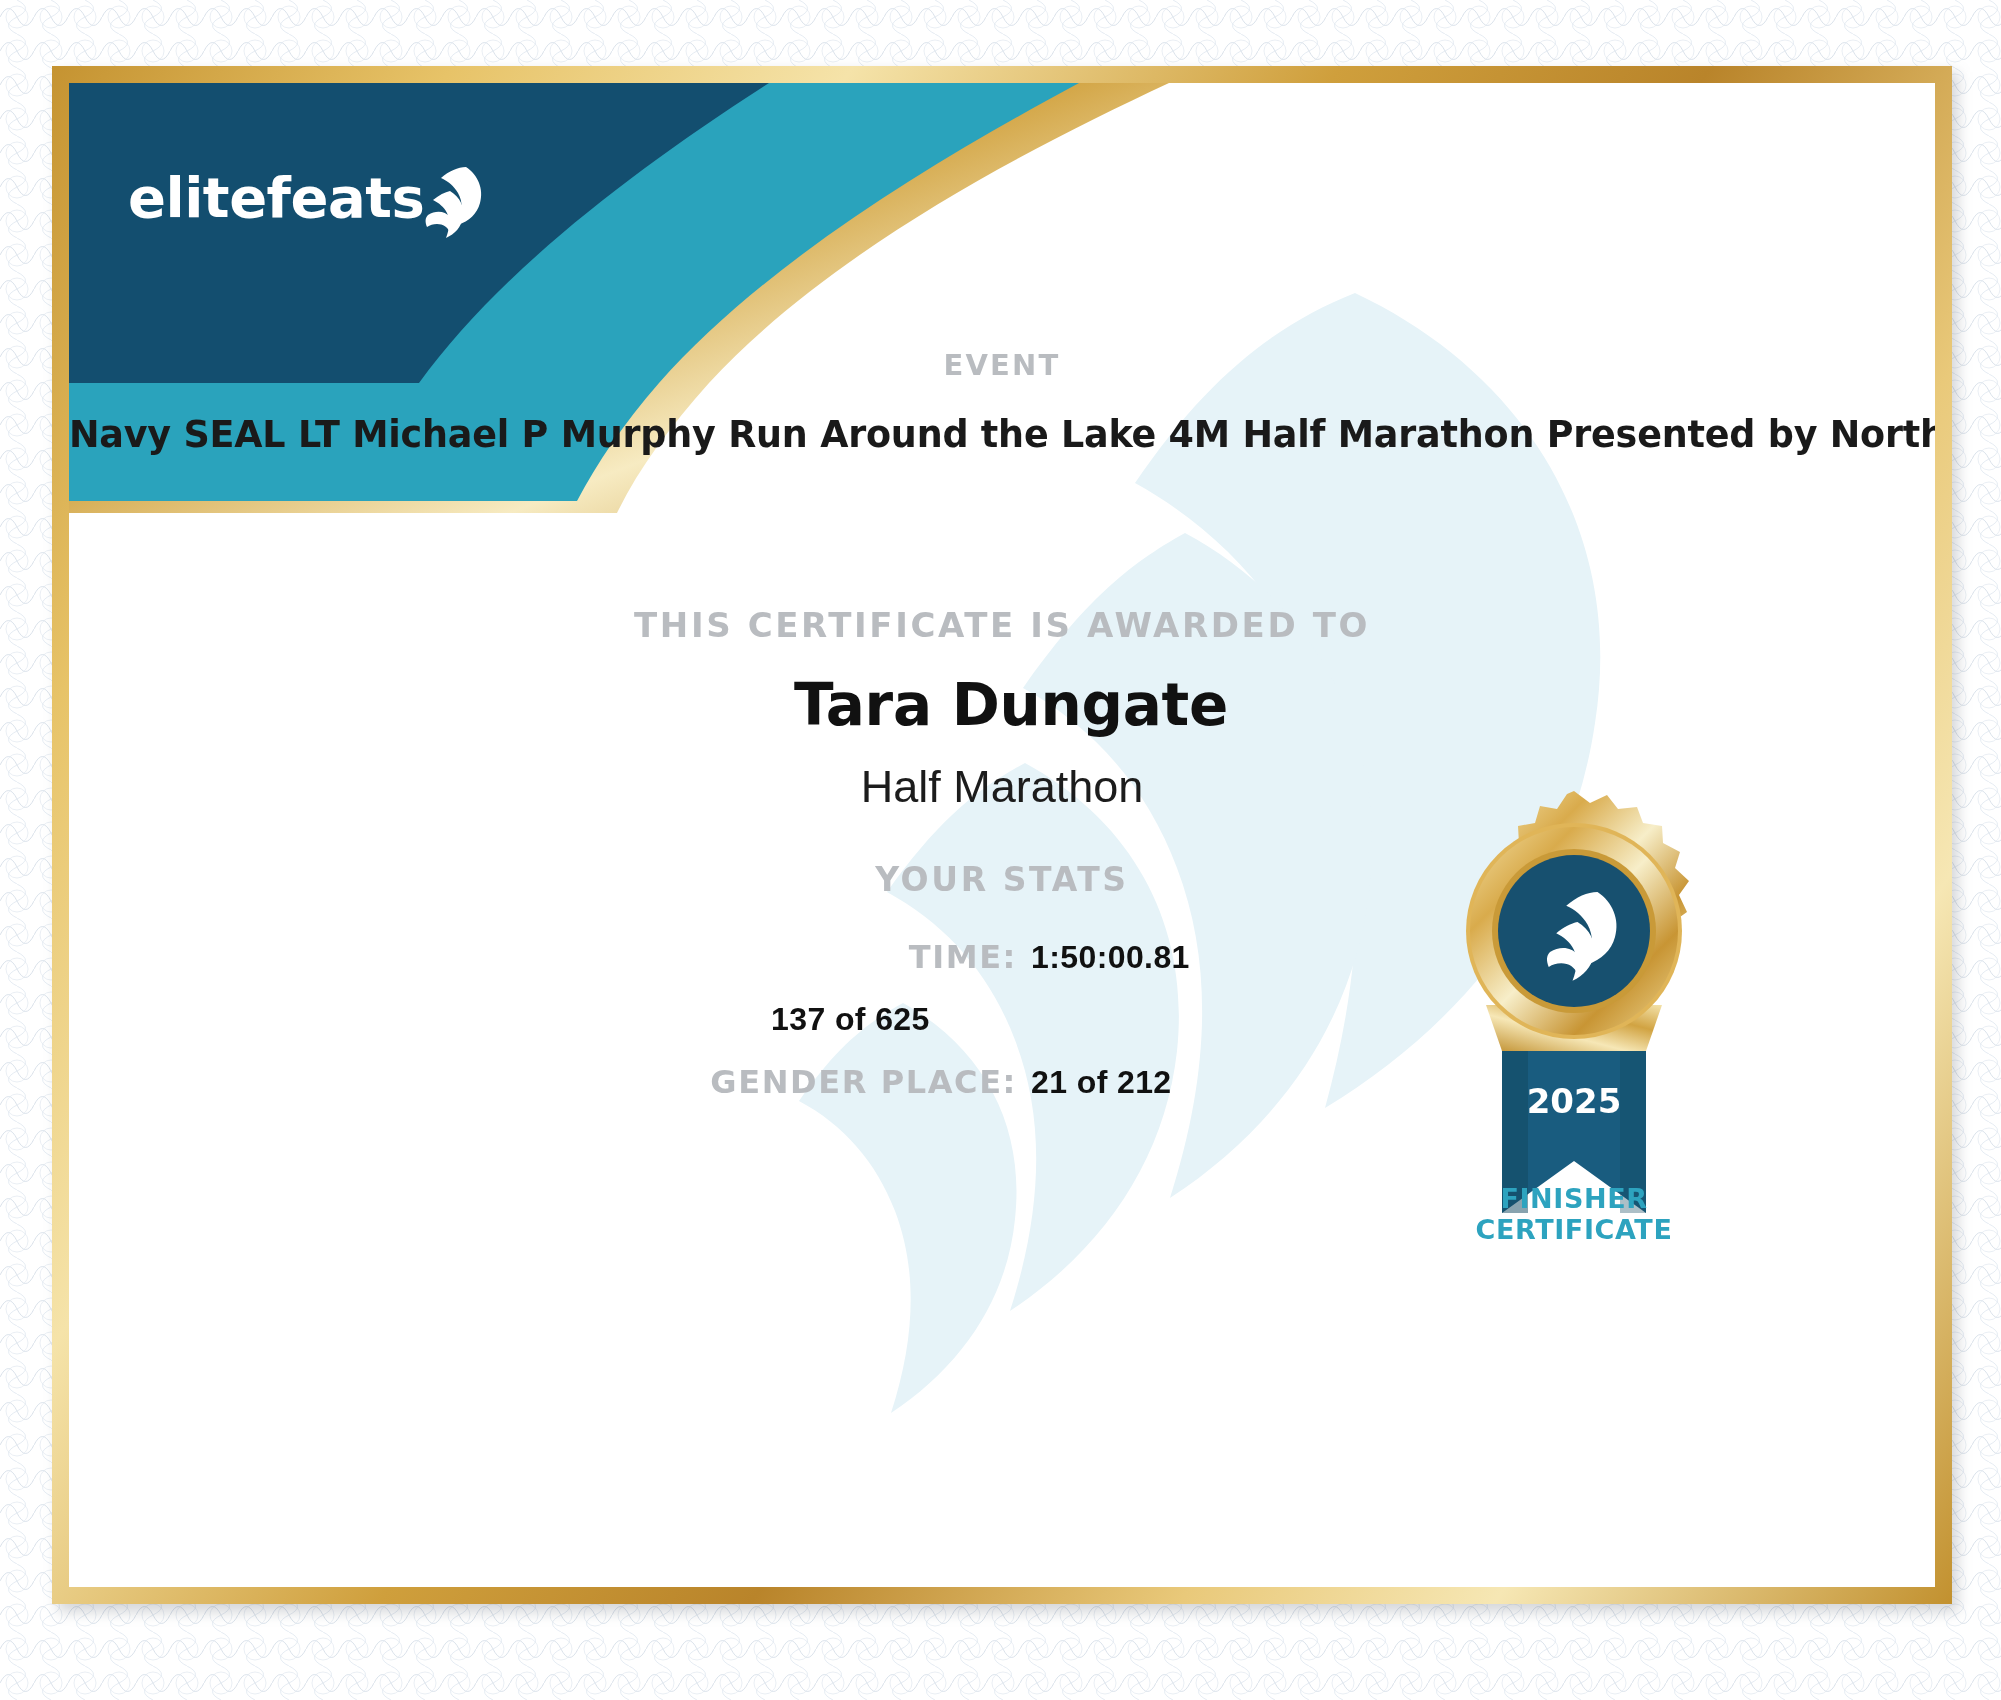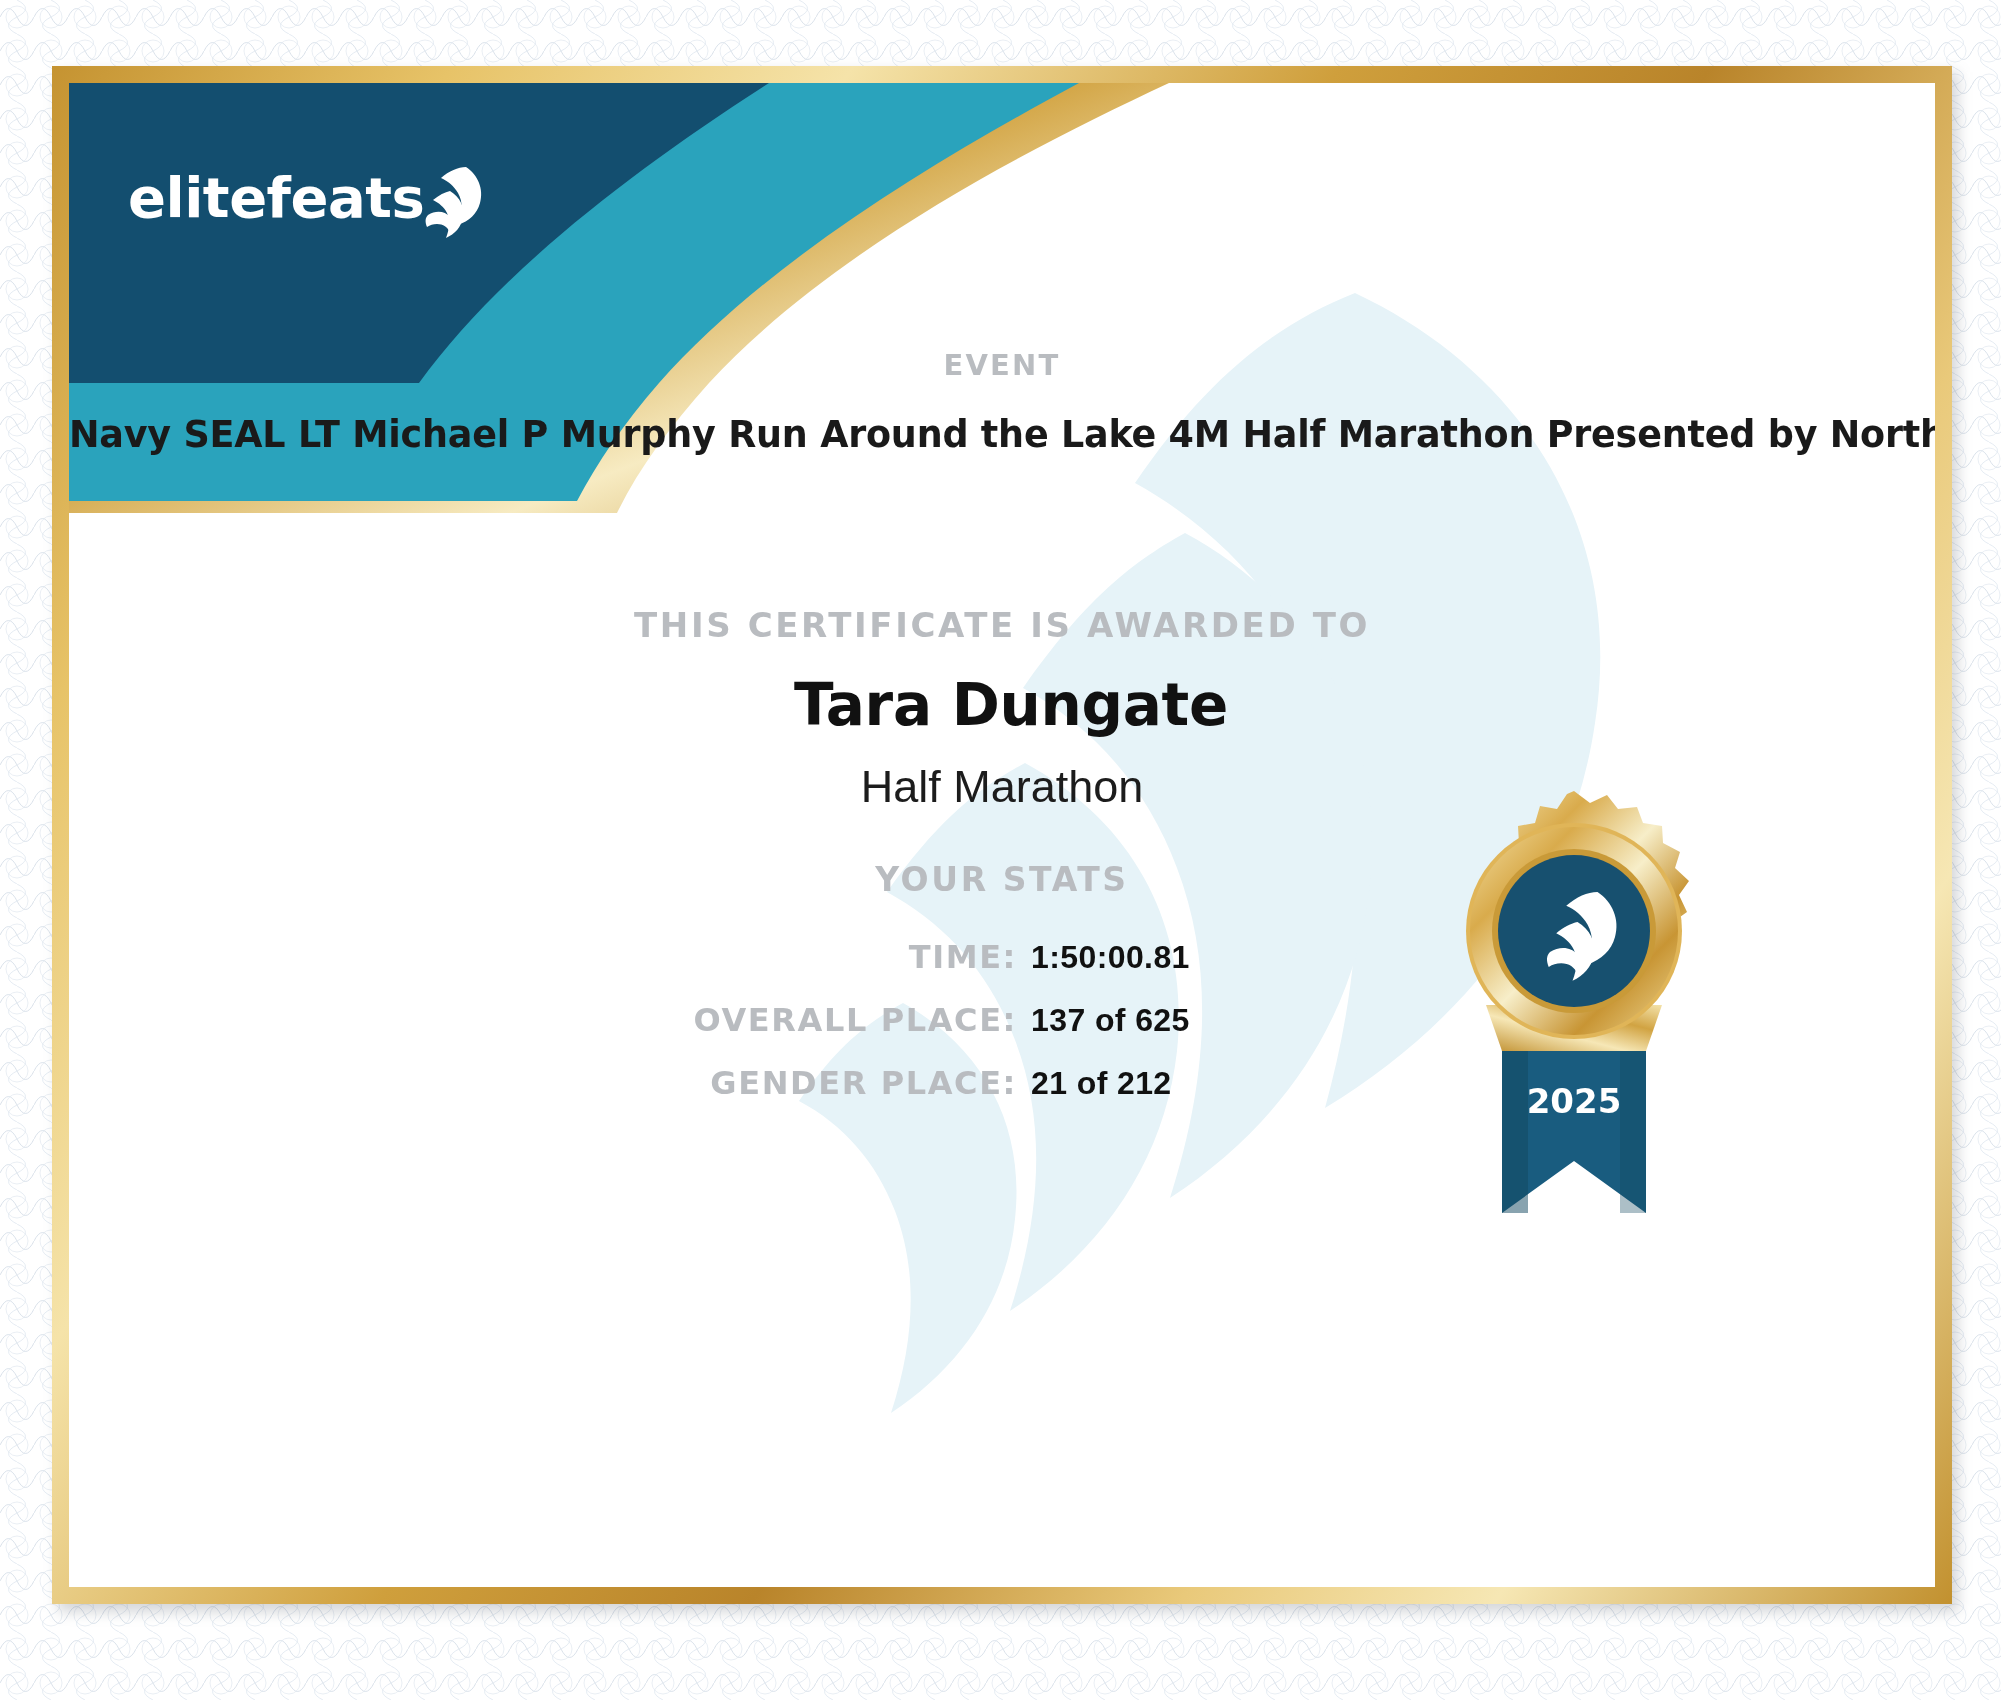--- a/index.html
+++ b/index.html
@@ -295,21 +295,20 @@
     <div class="division">Half Marathon</div>
 
     <div class="label center stats-label">YOUR STATS</div>
 
     <div class="stats-list">
       <div class="stat-row">
         <div class="stat-key">TIME:</div>
         <div class="stat-val">1:50:00.81</div>
       </div>
       <div class="stat-row">
-        <div class="stat-key">OVERALL PLACE:</div>
         <div class="stat-val">137 of 625</div>
       </div>
       <div class="stat-row">
         <div class="stat-key">GENDER PLACE:</div>
         <div class="stat-val">21 of 212</div>
       </div>
     </div>
 
     <svg class="medal" viewBox="0 0 300 470">
       <defs>
@@ -346,15 +345,19 @@
         <g fill="#ffffff" transform="translate(-34,-44) scale(1.25)">
           <path d="M46 4 C58 12 64 26 60 40 C57 51 49 58 38 62 C43 50 43 39 38 30 C34 23 28 18 21 15 C29 8 38 4 46 4 Z"></path>
           <path d="M30 28 C40 34 45 44 43 55 C41 64 35 71 26 75 C30 65 30 57 27 50 C24 44 19 40 13 37 C19 32 25 29 30 28 Z"></path>
           <path d="M8 52 C16 47 25 48 30 54 C34 59 34 65 30 70 C28 64 23 61 17 61 C13 61 10 62 7 64 C5 59 5 55 8 52 Z"></path>
         </g>
       </g>
 
       <text x="150" y="330" text-anchor="middle" fill="#ffffff" font-family="DejaVu Sans, sans-serif" font-weight="700" font-size="34">2025</text>
     </svg>
 
+    <div class="medal-caption">
+      <div>FINISHER</div>
+      <div>CERTIFICATE</div>
+    </div>
 
   </div>
 </div>
 
 </body></html>

